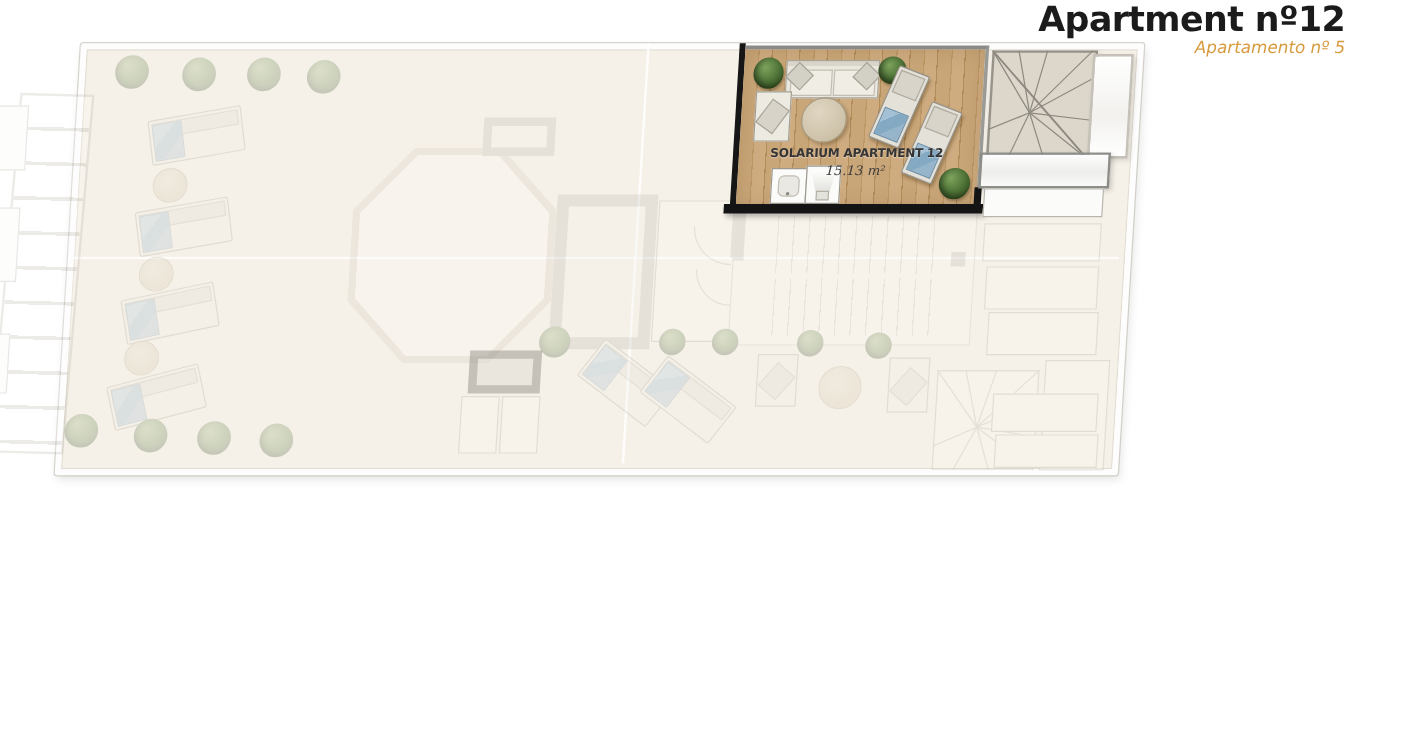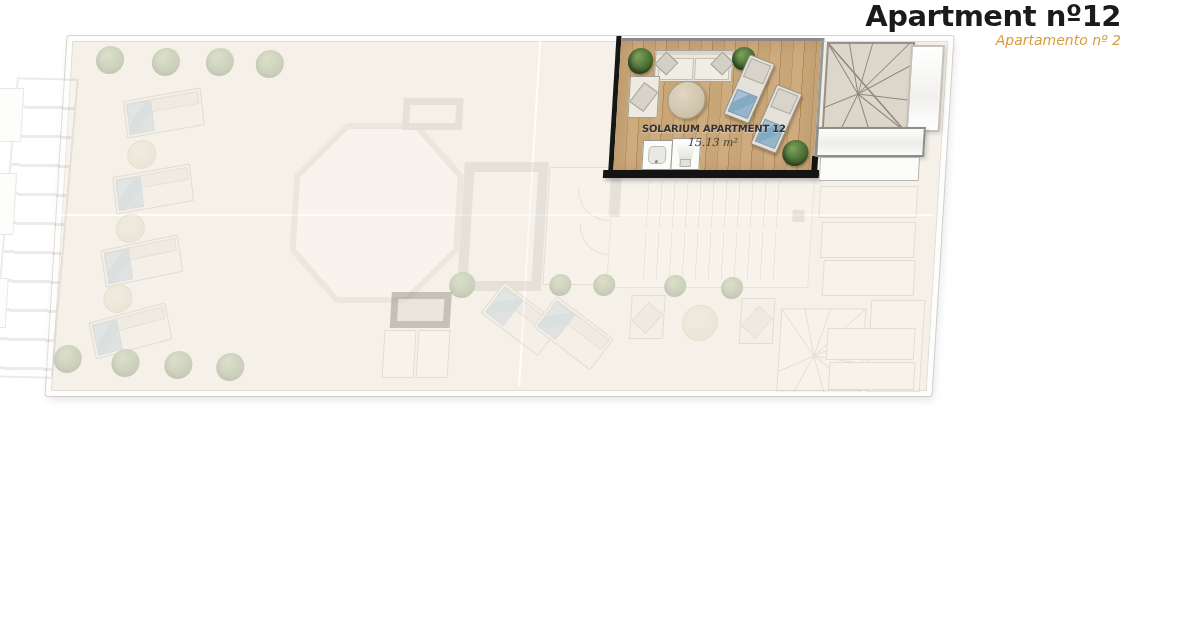--- a/index.html
+++ b/index.html
@@ -106,21 +106,21 @@
              border:2px solid #8d8d89;box-shadow:2px 2px 4px rgba(0,0,0,.18);}
   .whitebar2{left:788px;top:129px;width:98px;height:22px;background:#fbfbfa;border:1px solid #b9b5ac;}
 </style>
 </head>
 <body>
 
 <div id="canvas">
 
   <div class="hdr">
     <div class="title">Apartment nº12</div>
-    <div class="subtitle">Apartamento nº 2</div>
+    <div class="subtitle">Apartamento nº 5</div>
   </div>
 
   <div class="plan">
 
     <div class="abs terrace"></div>
     <div class="abs gridline-v"></div>
     <div class="abs gridline-h"></div>
 
     <div class="faded">
 

